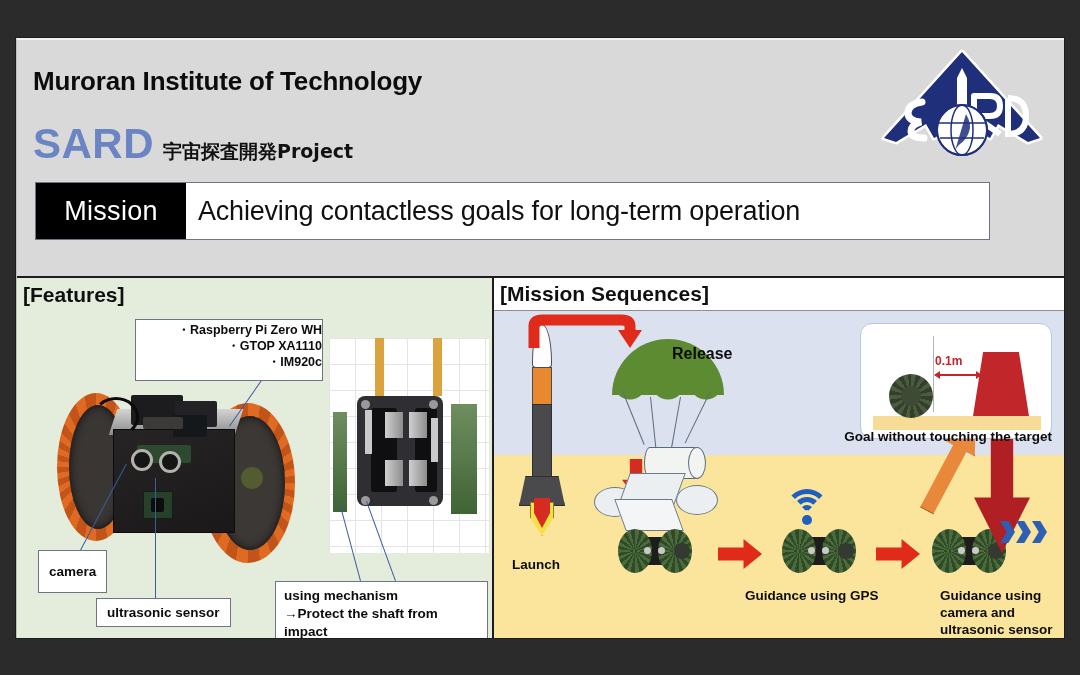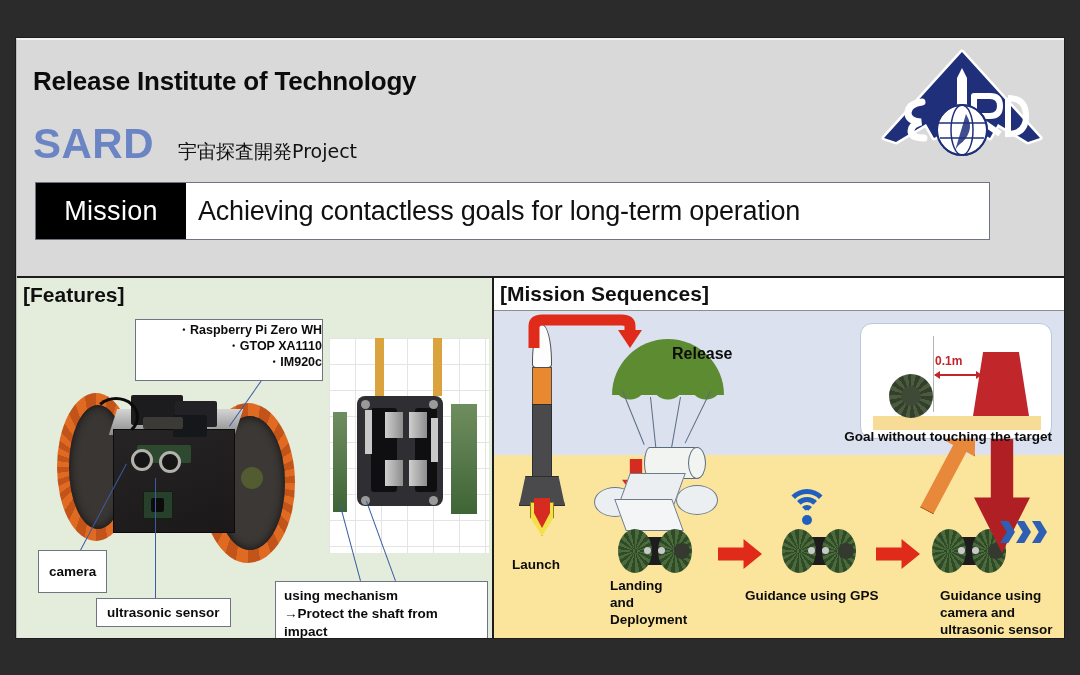--- a/index.html
+++ b/index.html
@@ -34,22 +34,22 @@
   }
   #sard-row {
     position: absolute; left: 16px; top: 80px;
     display: flex; align-items: baseline;
   }
   #sard-word {
     font-size: 42px; font-weight: bold; color: #6b84c4;
     letter-spacing: 0.5px;
   }
   #sard-jp {
-    font-size: 19px; font-weight: normal; color: #111;
-    margin-left: 24px;
+    font-size: 19px; font-weight: bold; color: #111;
+    margin-left: 9px;
     font-family: "DejaVu Sans", sans-serif;
   }
   #mission-bar {
     position: absolute; left: 18px; top: 142px;
     width: 955px; height: 58px;
     display: flex;
     border: 1px solid #6f7482;
   }
   #mission-tag {
     width: 150px; background: #000000; color: #ffffff;
@@ -249,21 +249,21 @@
   #goal-val { position:absolute; left:74px; top:30px; font-size:12px; font-weight:bold; color:#c1262b;}
   #goal-caption { position:absolute; right: 12px; top: 118px; font-size:13.5px; font-weight:bold; color:#0c0c0c; z-index:8;}
 </style>
 </head>
 <body>
 
 <div id="slide">
 
   <div id="header">
 
-    <div id="univ-title">Release Institute of Technology</div>
+    <div id="univ-title">Muroran Institute of Technology</div>
 
     <div id="sard-row">
       <span id="sard-word">SARD</span>
       <span id="sard-jp">宇宙探査開発Project</span>
     </div>
 
     <div id="mission-bar">
       <div id="mission-tag">Mission</div>
       <div id="mission-text">Achieving contactless goals for long-term operation</div>
     </div>
@@ -403,23 +403,20 @@
         <div class="dn-arrow" style="left:127px; top:213px; width:28px; height:40px;"></div>
 
         <div class="rover" style="left:124px; top:218px;">
           <div class="rv-mid"></div>
           <div class="rv-wheel" style="left:0;"></div>
           <div class="rv-wheel" style="right:0;"></div>
           <div class="rv-hub" style="left:56px; top:14px; width:16px; height:16px;"></div>
           <div class="rv-eye" style="left:26px;"></div>
           <div class="rv-eye" style="left:40px;"></div>
         </div>
-        <div class="seq-label" style="left:116px; top:267px; white-space:pre-line;">Landing
-and
-Deployment</div>
 
         <div class="big-arrow" style="left:224px; top:228px; width:44px; height:30px;"></div>
 
         <div id="wifi">
           <div class="wifi-arc" style="width:44px; height:44px; top:0;"></div>
           <div class="wifi-arc" style="width:28px; height:28px; top:8px;"></div>
           <div class="wifi-arc" style="width:14px; height:14px; top:16px;"></div>
           <div id="wifi-dot"></div>
         </div>
         <div class="rover" style="left:288px; top:218px;">

